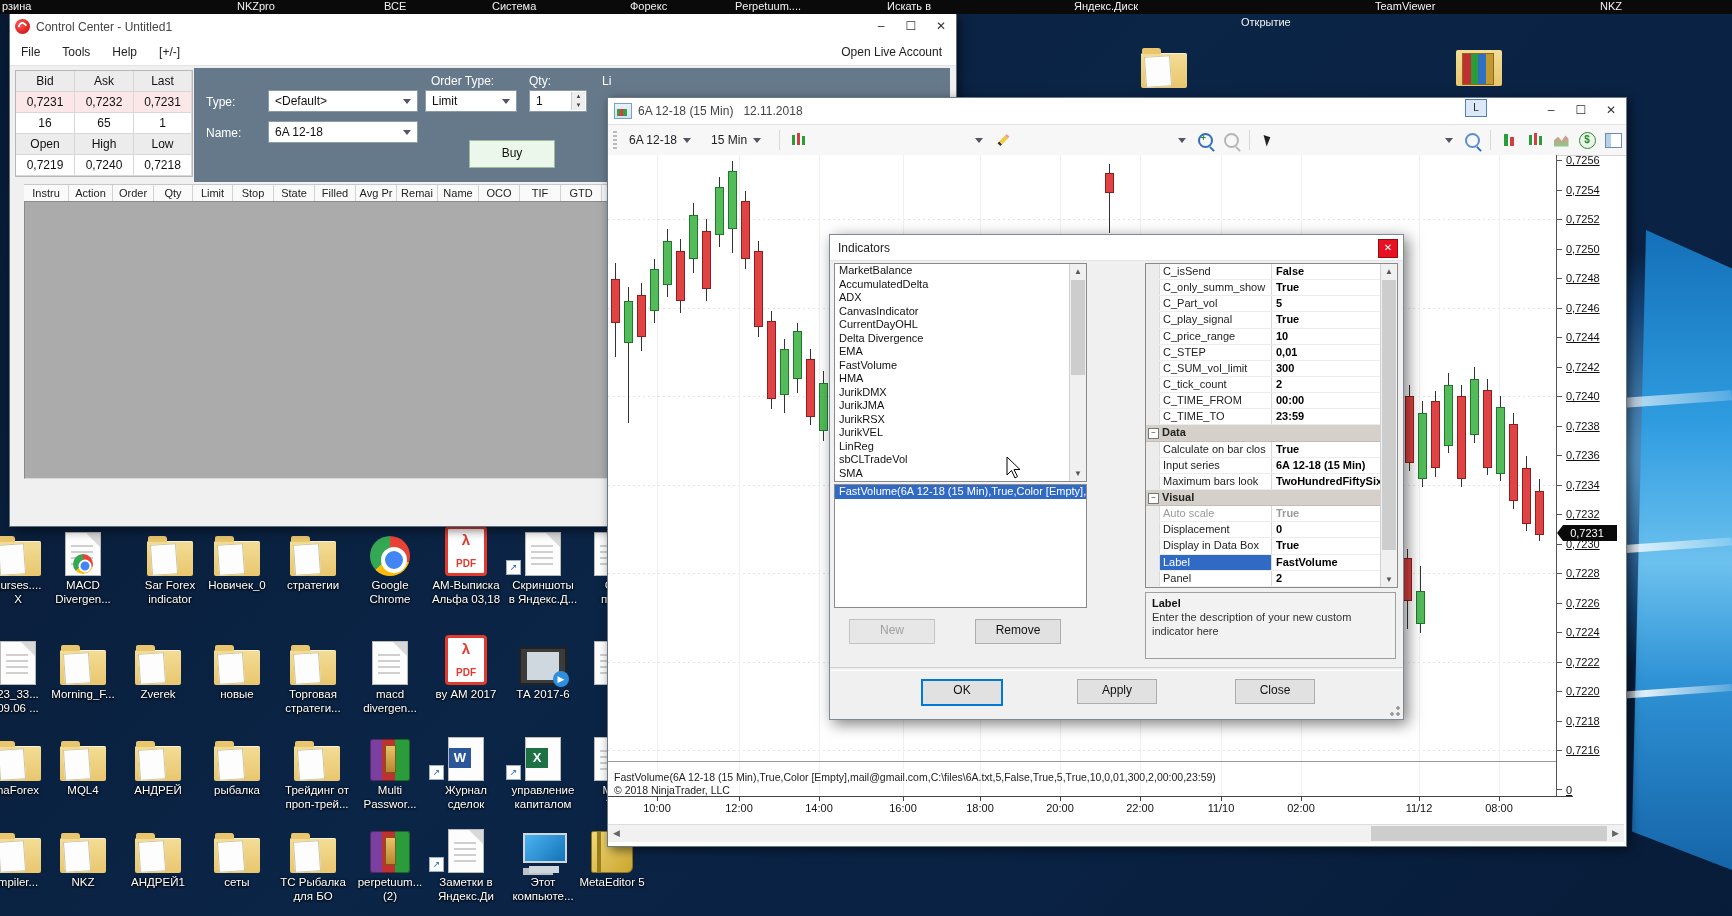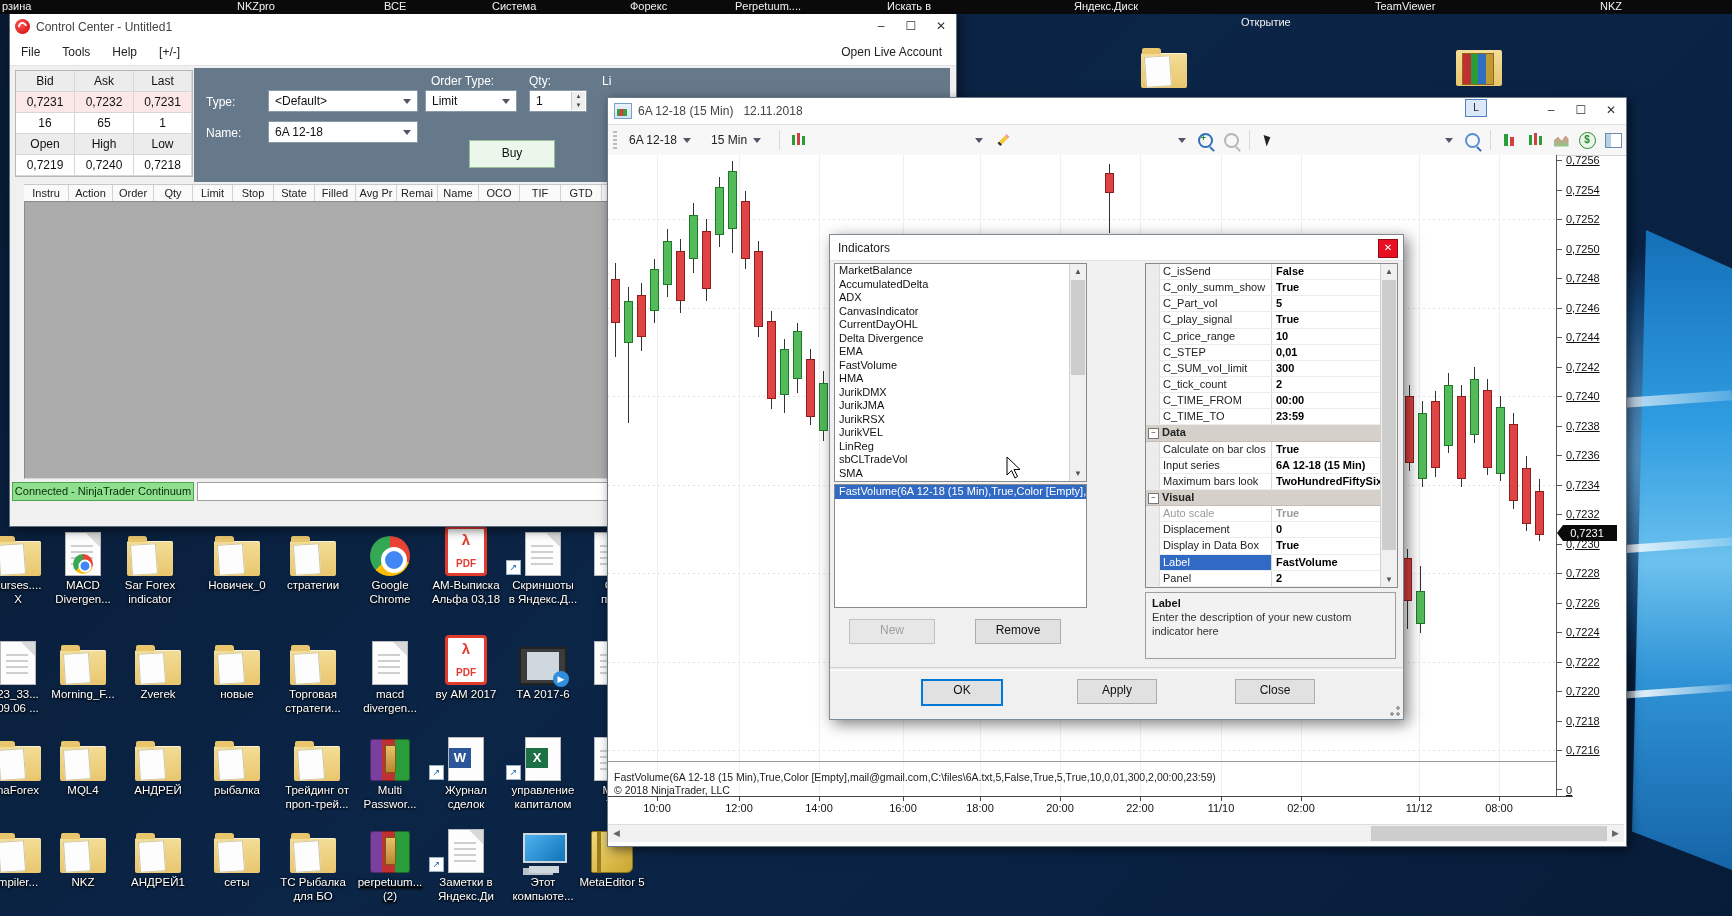--- a/index.html
+++ b/index.html
@@ -211,21 +211,21 @@
       <div class="dicon" style="left: 45px; top: 528px;">
         <div class="dicon-img">
           <div class="ic-doc"></div>
           <div class="ic-chrome small"></div>
         </div>
         <div class="dicon-label">
           <span>MACD</span>
           <span>Divergen...</span>
         </div>
       </div>
-      <div class="dicon" style="left: 112px; top: 528px;">
+      <div class="dicon" style="left: 132px; top: 528px;">
         <div class="dicon-img">
           <div class="ic-folder"></div>
         </div>
         <div class="dicon-label">
           <span>Sar Forex</span>
           <span>indicator</span>
         </div>
       </div>
       <div class="dicon" style="left: 199px; top: 528px;">
         <div class="dicon-img">
@@ -474,21 +474,21 @@
       </div>
       <div class="dicon" style="left: 275px; top: 825px;">
         <div class="dicon-img">
           <div class="ic-folder"></div>
         </div>
         <div class="dicon-label">
           <span>ТС Рыбалка</span>
           <span>для БО</span>
         </div>
       </div>
-      <div class="dicon" style="left: 352px; top: 825px; text-decoration: underline;">
+      <div class="dicon" style="left: 352px; top: 825px;">
         <div class="dicon-img">
           <div class="ic-rar"></div>
         </div>
         <div class="dicon-label">
           <span>perpetuum...</span>
           <span>(2)</span>
         </div>
       </div>
       <div class="dicon" style="left: 428px; top: 825px;">
         <div class="dicon-img">
@@ -603,24 +603,20 @@
           <div class="colhdr-c" style="width: 40px;">Filled</div>
           <div class="colhdr-c" style="width: 40px;">Avg Pr</div>
           <div class="colhdr-c" style="width: 40px;">Remai</div>
           <div class="colhdr-c" style="width: 40px;">Name</div>
           <div class="colhdr-c" style="width: 40px;">OCO</div>
           <div class="colhdr-c" style="width: 40px;">TIF</div>
           <div class="colhdr-c" style="width: 40px;">GTD</div>
           <div class="colhdr-c" style="width: 30px;">Acc</div>
         </div>
       <div id="orders-area"></div>
-      <div id="cc-status">
-        <div id="status-conn">Connected - NinjaTrader Continuum</div>
-        <div id="status-empty"></div>
-      </div>
     </div>
   </div>
 
   <div id="chart" class="win">
     <div class="titlebar">
       <div class="ch-ico"></div>
       <span>6A 12-18 (15 Min)</span>
       <span style="margin-left:10px;">12.11.2018</span>
       <div class="win-btns">
         <div class="win-btn">–</div>

